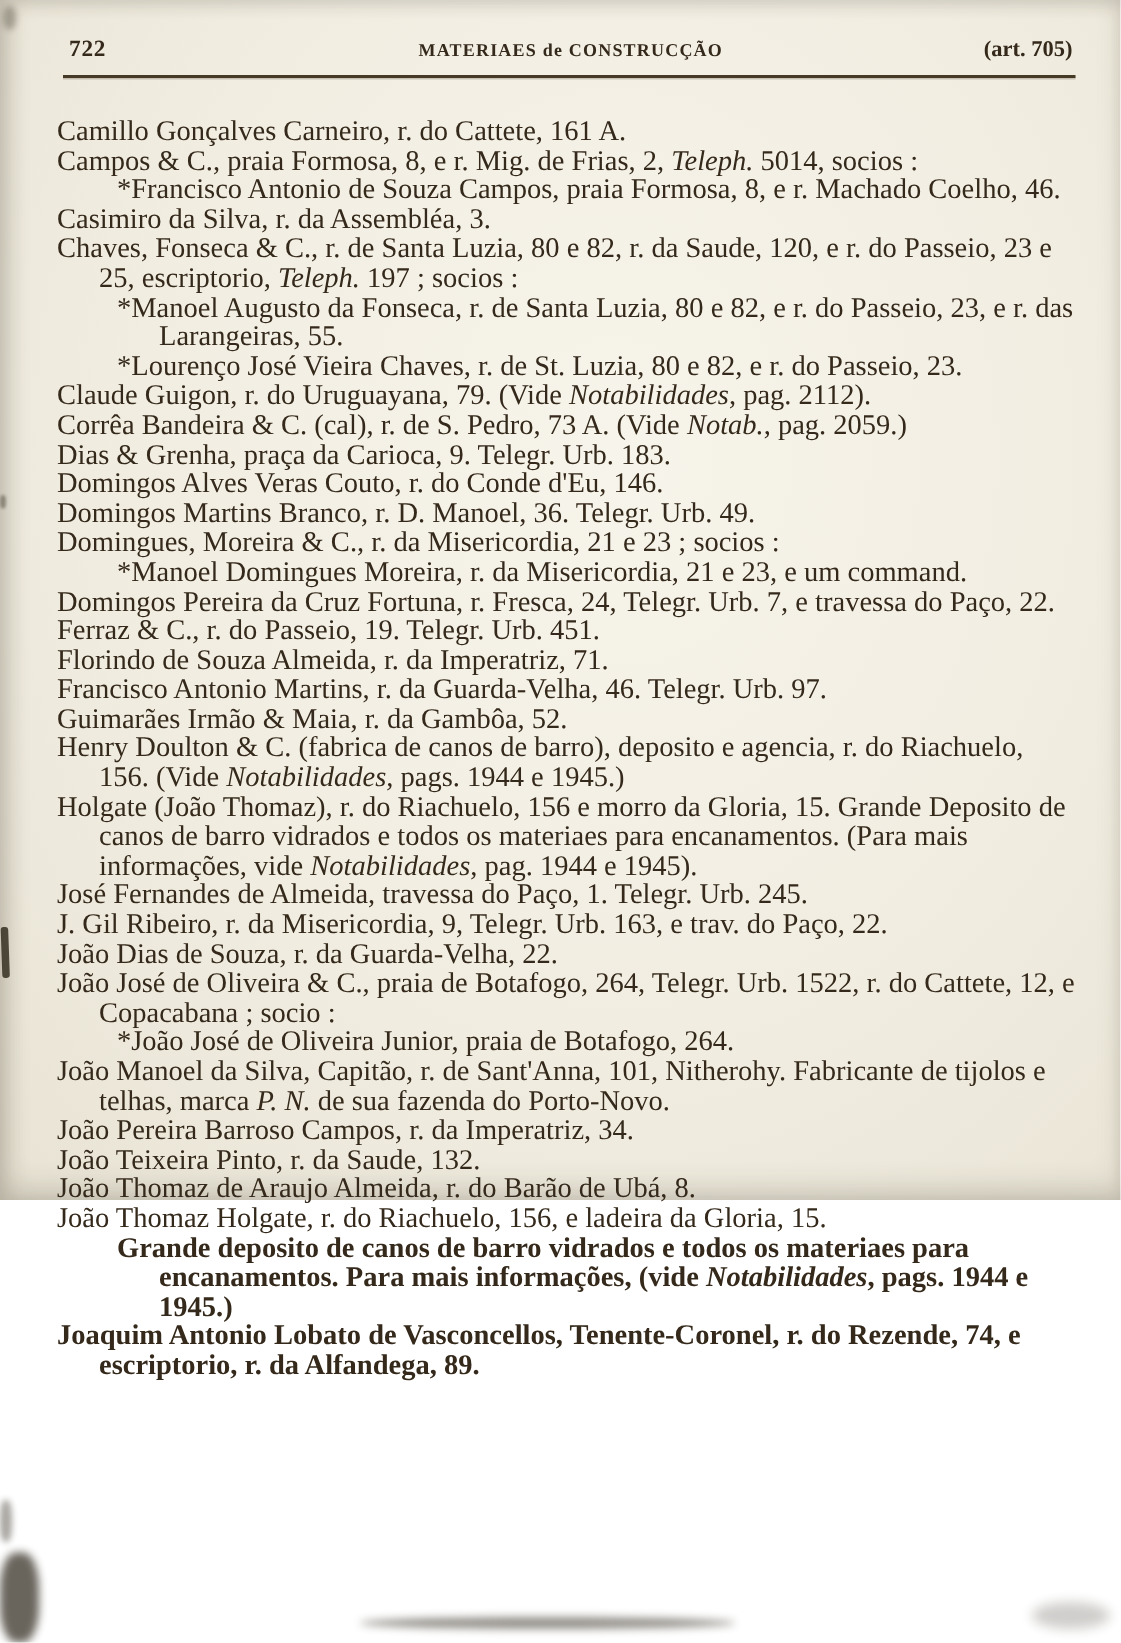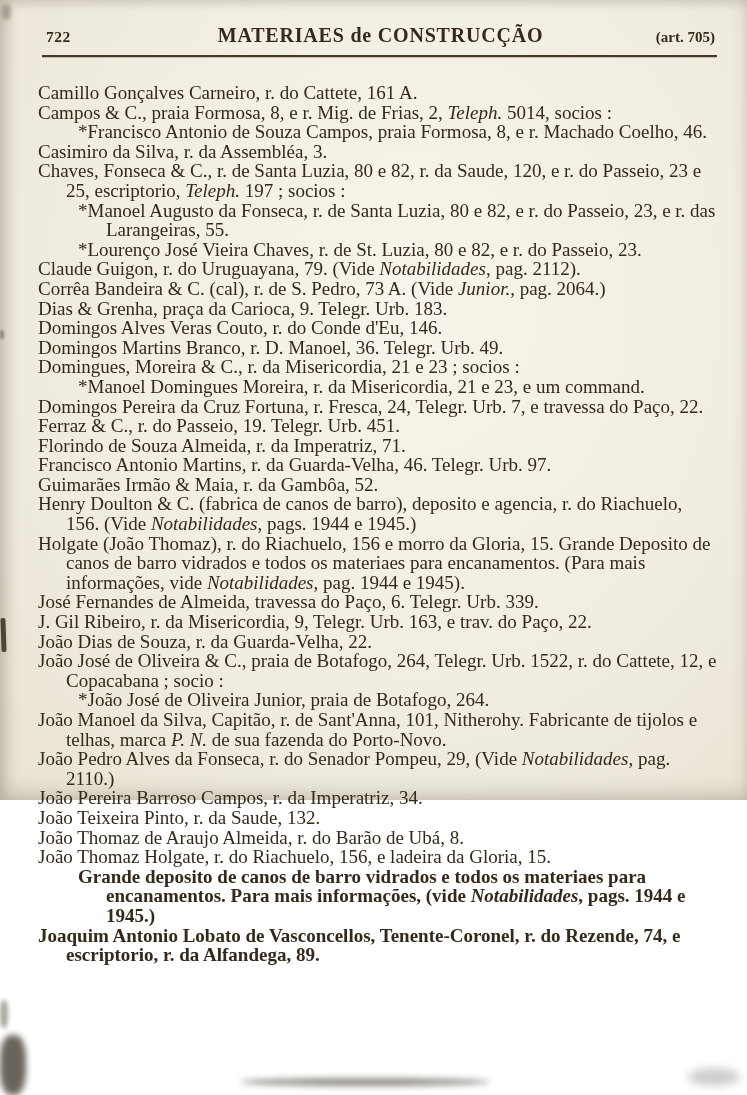--- a/index.html
+++ b/index.html
@@ -20,21 +20,21 @@
     font-family: Liberation Serif, serif;
   }
   .header {
     display: grid;
     grid-template-columns: 1fr auto 1fr;
     align-items: baseline;
     padding: 24px 32px 6px 46px;
     font-weight: bold;
   }
   .page-num { font-size: 15.5px; letter-spacing: 0.5px; }
-  .title { font-size: 20px; letter-spacing: 0.8px; text-align: left; }
+  .title { font-size: 12px; letter-spacing: 0.8px; text-align: left; }
   .article { font-size: 15px; text-align: right; }
   .rule {
     height: 2px;
     background: #463a27;
     margin: 2px 30px 0 42px;
     box-shadow: 0 1px 0 rgba(70,58,39,0.25);
   }
   .entries {
     padding: 26px 30px 0 38px;
     font-size: 19px;
@@ -61,40 +61,39 @@
 
   <div class="entries" id="entries">
       <div class="entry"><span>Camillo Gonçalves Carneiro, r. do Cattete, 161 A.</span></div>
       <div class="entry"><span>Campos &amp; C., praia Formosa, 8, e r. Mig. de Frias, 2, </span><span class="it">Teleph.</span><span> 5014, socios :</span></div>
       <div class="entry sub"><span>*Francisco Antonio de Souza Campos, praia Formosa, 8, e r. Machado Coelho, 46.</span></div>
       <div class="entry"><span>Casimiro da Silva, r. da Assembléa, 3.</span></div>
       <div class="entry"><span>Chaves, Fonseca &amp; C., r. de Santa Luzia, 80 e 82, r. da Saude, 120, e r. do Passeio, 23 e 25, escriptorio, </span><span class="it">Teleph.</span><span> 197 ; socios :</span></div>
       <div class="entry sub"><span>*Manoel Augusto da Fonseca, r. de Santa Luzia, 80 e 82, e r. do Passeio, 23, e r. das Larangeiras, 55.</span></div>
       <div class="entry sub"><span>*Lourenço José Vieira Chaves, r. de St. Luzia, 80 e 82, e r. do Passeio, 23.</span></div>
       <div class="entry"><span>Claude Guigon, r. do Uruguayana, 79. (Vide </span><span class="it">Notabilidades</span><span>, pag. 2112).</span></div>
-      <div class="entry"><span>Corrêa Bandeira &amp; C. (cal), r. de S. Pedro, 73 A. (Vide </span><span class="it">Junior.</span><span>, pag. 2064.)</span></div>
+      <div class="entry"><span>Corrêa Bandeira &amp; C. (cal), r. de S. Pedro, 73 A. (Vide </span><span class="it">Notab.</span><span>, pag. 2059.)</span></div>
       <div class="entry"><span>Dias &amp; Grenha, praça da Carioca, 9. Telegr. Urb. 183.</span></div>
       <div class="entry"><span>Domingos Alves Veras Couto, r. do Conde d'Eu, 146.</span></div>
       <div class="entry"><span>Domingos Martins Branco, r. D. Manoel, 36. Telegr. Urb. 49.</span></div>
       <div class="entry"><span>Domingues, Moreira &amp; C., r. da Misericordia, 21 e 23 ; socios :</span></div>
       <div class="entry sub"><span>*Manoel Domingues Moreira, r. da Misericordia, 21 e 23, e um command.</span></div>
       <div class="entry"><span>Domingos Pereira da Cruz Fortuna, r. Fresca, 24, Telegr. Urb. 7, e travessa do Paço, 22.</span></div>
       <div class="entry"><span>Ferraz &amp; C., r. do Passeio, 19. Telegr. Urb. 451.</span></div>
       <div class="entry"><span>Florindo de Souza Almeida, r. da Imperatriz, 71.</span></div>
       <div class="entry"><span>Francisco Antonio Martins, r. da Guarda-Velha, 46. Telegr. Urb. 97.</span></div>
       <div class="entry"><span>Guimarães Irmão &amp; Maia, r. da Gambôa, 52.</span></div>
       <div class="entry"><span>Henry Doulton &amp; C. (fabrica de canos de barro), deposito e agencia, r. do Riachuelo, 156. (Vide </span><span class="it">Notabilidades</span><span>, pags. 1944 e 1945.)</span></div>
       <div class="entry"><span>Holgate (João Thomaz), r. do Riachuelo, 156 e morro da Gloria, 15. Grande Deposito de canos de barro vidrados e todos os materiaes para encanamentos. (Para mais informações, vide </span><span class="it">Notabilidades</span><span>, pag. 1944 e 1945).</span></div>
-      <div class="entry"><span>José Fernandes de Almeida, travessa do Paço, 6. Telegr. Urb. 339.</span></div>
+      <div class="entry"><span>José Fernandes de Almeida, travessa do Paço, 1. Telegr. Urb. 245.</span></div>
       <div class="entry"><span>J. Gil Ribeiro, r. da Misericordia, 9, Telegr. Urb. 163, e trav. do Paço, 22.</span></div>
       <div class="entry"><span>João Dias de Souza, r. da Guarda-Velha, 22.</span></div>
       <div class="entry"><span>João José de Oliveira &amp; C., praia de Botafogo, 264, Telegr. Urb. 1522, r. do Cattete, 12, e Copacabana ; socio :</span></div>
       <div class="entry sub"><span>*João José de Oliveira Junior, praia de Botafogo, 264.</span></div>
       <div class="entry"><span>João Manoel da Silva, Capitão, r. de Sant'Anna, 101, Nitherohy. Fabricante de tijolos e telhas, marca </span><span class="it">P. N.</span><span> de sua fazenda do Porto-Novo.</span></div>
-      <div class="entry"><span>João Pedro Alves da Fonseca, r. do Senador Pompeu, 29, (Vide </span><span class="it">Notabilidades</span><span>, pag. 2110.)</span></div>
       <div class="entry"><span>João Pereira Barroso Campos, r. da Imperatriz, 34.</span></div>
       <div class="entry"><span>João Teixeira Pinto, r. da Saude, 132.</span></div>
       <div class="entry"><span>João Thomaz de Araujo Almeida, r. do Barão de Ubá, 8.</span></div>
       <div class="entry"><span>João Thomaz Holgate, r. do Riachuelo, 156, e ladeira da Gloria, 15.</span></div>
       <div class="entry sub bold"><span>Grande deposito de canos de barro vidrados e todos os materiaes para encanamentos.  Para mais informações, (vide </span><span class="it">Notabilidades</span><span>, pags. 1944 e 1945.)</span></div>
       <div class="entry bold"><span>Joaquim Antonio Lobato de Vasconcellos, Tenente-Coronel, r. do Rezende, 74, e escriptorio, r. da Alfandega, 89.</span></div>
     </div>
 
   <div class="artifact" style="left:2px;top:4px;width:9px;height:16px;opacity:.3;border-radius:50%;filter:blur(2px);"></div>
   <div class="artifact" style="left:0;top:330px;width:4px;height:9px;opacity:.4;border-radius:40%;filter:blur(1px);"></div>

